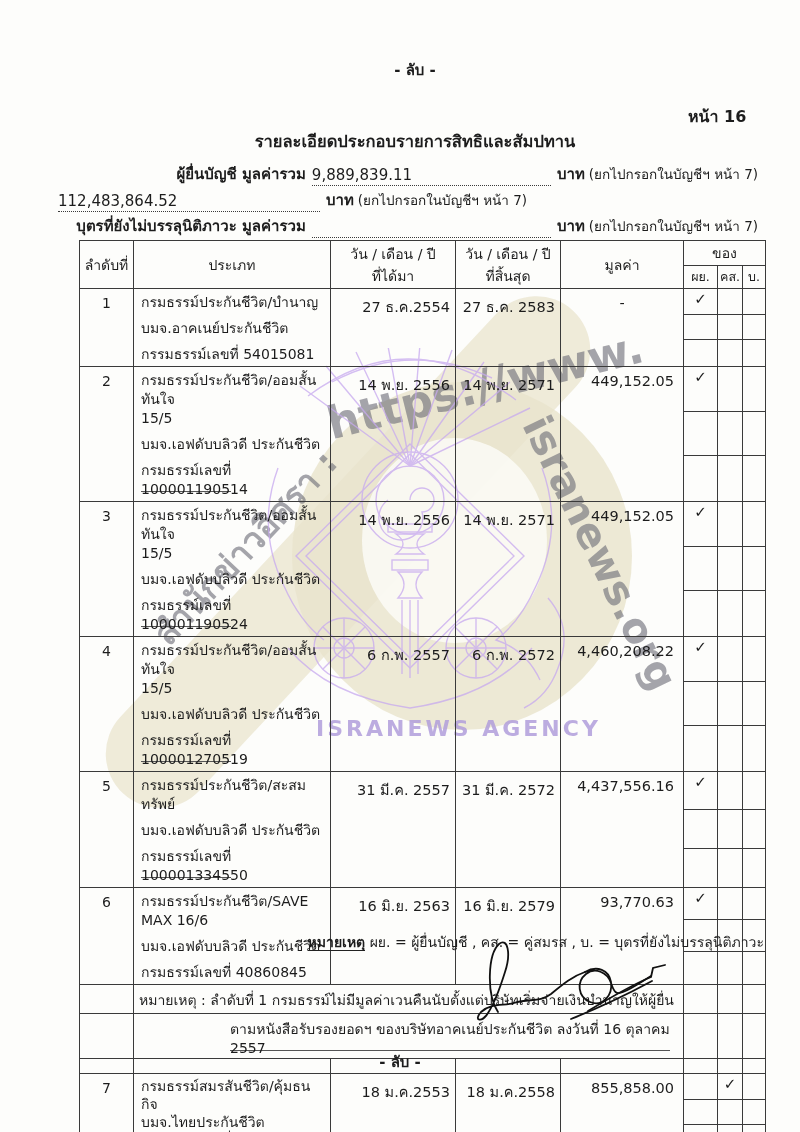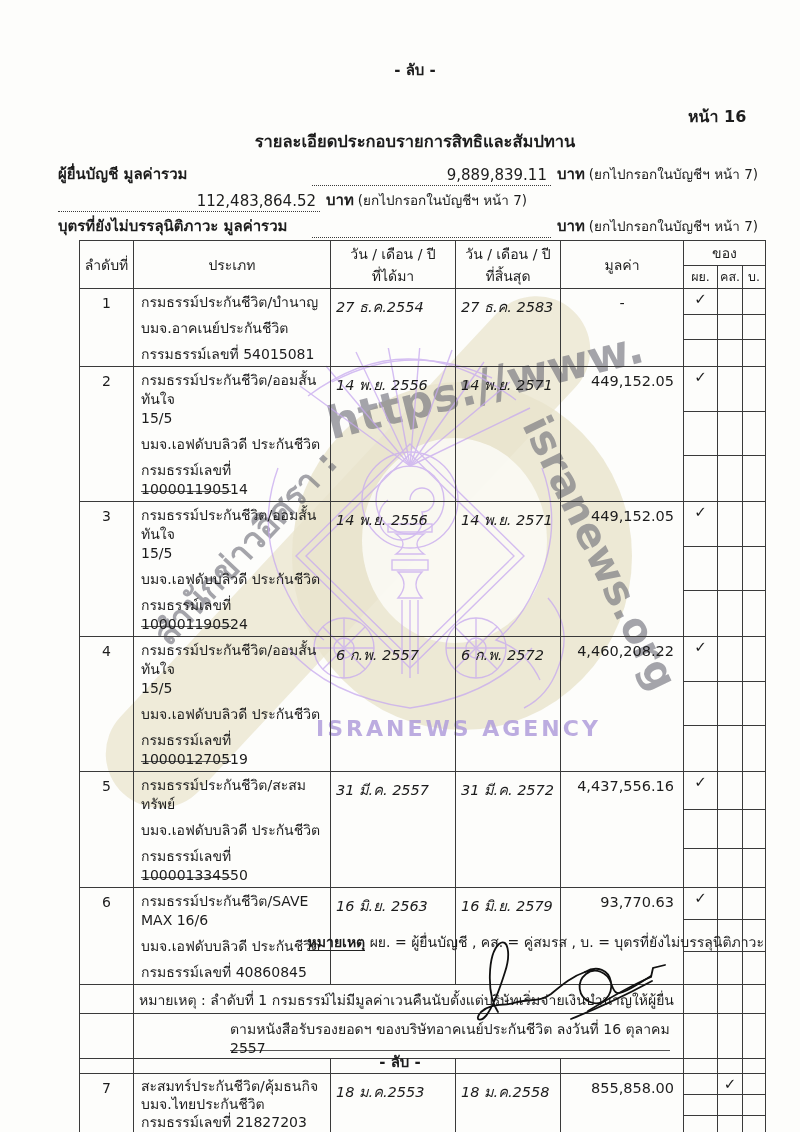--- a/index.html
+++ b/index.html
@@ -21,39 +21,39 @@
   .wm-agency{left:316px; top:716px; font-size:22px; font-weight:bold; letter-spacing:3px; color:rgba(176,158,218,.85);}
   .wm-emblem{left:248px; top:348px;}
   
   .secret-top{position:absolute; top:58px; left:0; width:830px; text-align:center; font-size:15px; font-weight:bold;}
   .secret-bottom{position:absolute; top:1050px; left:0; width:800px; text-align:center; font-size:15px; font-weight:bold;}
   .page-no{position:absolute; top:104px; left:688px; font-size:16px; font-weight:bold;}
   .doc-title{position:absolute; top:128px; left:0; width:830px; text-align:center; font-size:16.5px; font-weight:bold;}
   
   .summary{position:absolute; top:160px; left:58px; width:700px;}
   .sum-row{display:flex; align-items:flex-end; height:26px; font-size:15px;}
-  .sum-label{width:272px; text-align:left; padding-right:6px; font-weight:bold; white-space:nowrap;}
-  .sum-leader{width:258px; border-bottom:1.6px dotted #3a3a3a; text-align:right; padding:0 4px 1px 0; font-size:15px;}
+  .sum-label{width:272px; text-align:right; padding-right:6px; font-weight:bold; white-space:nowrap;}
+  .sum-leader{width:258px; border-bottom:1.6px dotted #3a3a3a; text-align:left; padding:0 4px 1px 0; font-size:15px;}
   .sum-unit{padding:0 4px 0 6px; font-weight:bold;}
   .sum-note{font-size:13.5px; padding-bottom:1px; white-space:nowrap;}
   
   .tbl-wrap{position:absolute; left:79px; top:240px;}
   table{border-collapse:collapse; table-layout:fixed; width:686px; font-size:14px;}
   td,th{border:1px solid #3a3a3a; vertical-align:top; padding:2px 5px; font-weight:normal; overflow:hidden;}
   thead th{text-align:center; vertical-align:middle; padding:1px 2px; font-size:14px;}
   th.small{font-size:12.5px;}
   .c-no{text-align:center; padding-top:6px;}
   .c-type{padding:4px 4px 2px 7px; line-height:19px;}
   .tline{min-height:0;}
   .tline:empty{display:none;}
   .gap{margin-top:7px;}
   .compact .c-type{line-height:18px; padding-top:3px;}
   .compact .gap{margin-top:0;}
   .uline{border-bottom:1px solid #555; padding-bottom:13px;}
-  .c-date{text-align:left; padding-top:6px; font-size:14.5px;font-style:italic;}
+  .c-date{text-align:right; padding-top:6px; font-size:14.5px;}
   .c-val{text-align:right; padding:6px 9px 0 0; font-size:14.5px;}
   .c-val.center{text-align:center; padding-right:0;}
   .c-chk{padding:0;}
   .sub3{display:grid; grid-template-rows:1fr 1fr 1fr; height:100%;}
   .sub3>div{border-bottom:1px solid #3a3a3a; text-align:center; font-size:15px; line-height:20px;}
   .sub3>div:last-child{border-bottom:none;}
   tr.rh72{height:72px;} tr.rh72 td.c-chk{height:72px;}
   tr.rh78{height:78px;} tr.rh78 td.c-chk{height:78px;}
   tr.rh76{height:76px;} tr.rh76 td.c-chk{height:76px;}
   tr.rh58{height:58px;} tr.rh58 td.c-chk{height:58px;}
@@ -411,21 +411,21 @@
             <td></td>
             <td></td>
           <td></td>
             <td></td>
             <td></td>
             <td></td>
         </tr>
         <tr class="rh58 compact">
           <td class="c-no">7</td>
           <td class="c-type">
-            <div class="tline">สะสมทร์ประกันชีวิต/คุ้มธนกิจ</div>
+            <div class="tline">กรมธรรม์สมรสันชีวิต/คุ้มธนกิจ</div>
 
             <div class="tline gap">บมจ.ไทยประกันชีวิต</div>
             <div class="tline gap"><span class="uline">กรมธรรม์เลขที่  21827203</span></div>
           </td>
           <td class="c-date">18 ม.ค.2553</td>
           <td class="c-date">18 ม.ค.2558</td>
           <td class="c-val">855,858.00</td>
           <td class="c-chk">
               <div class="sub3">
                 <div></div>

